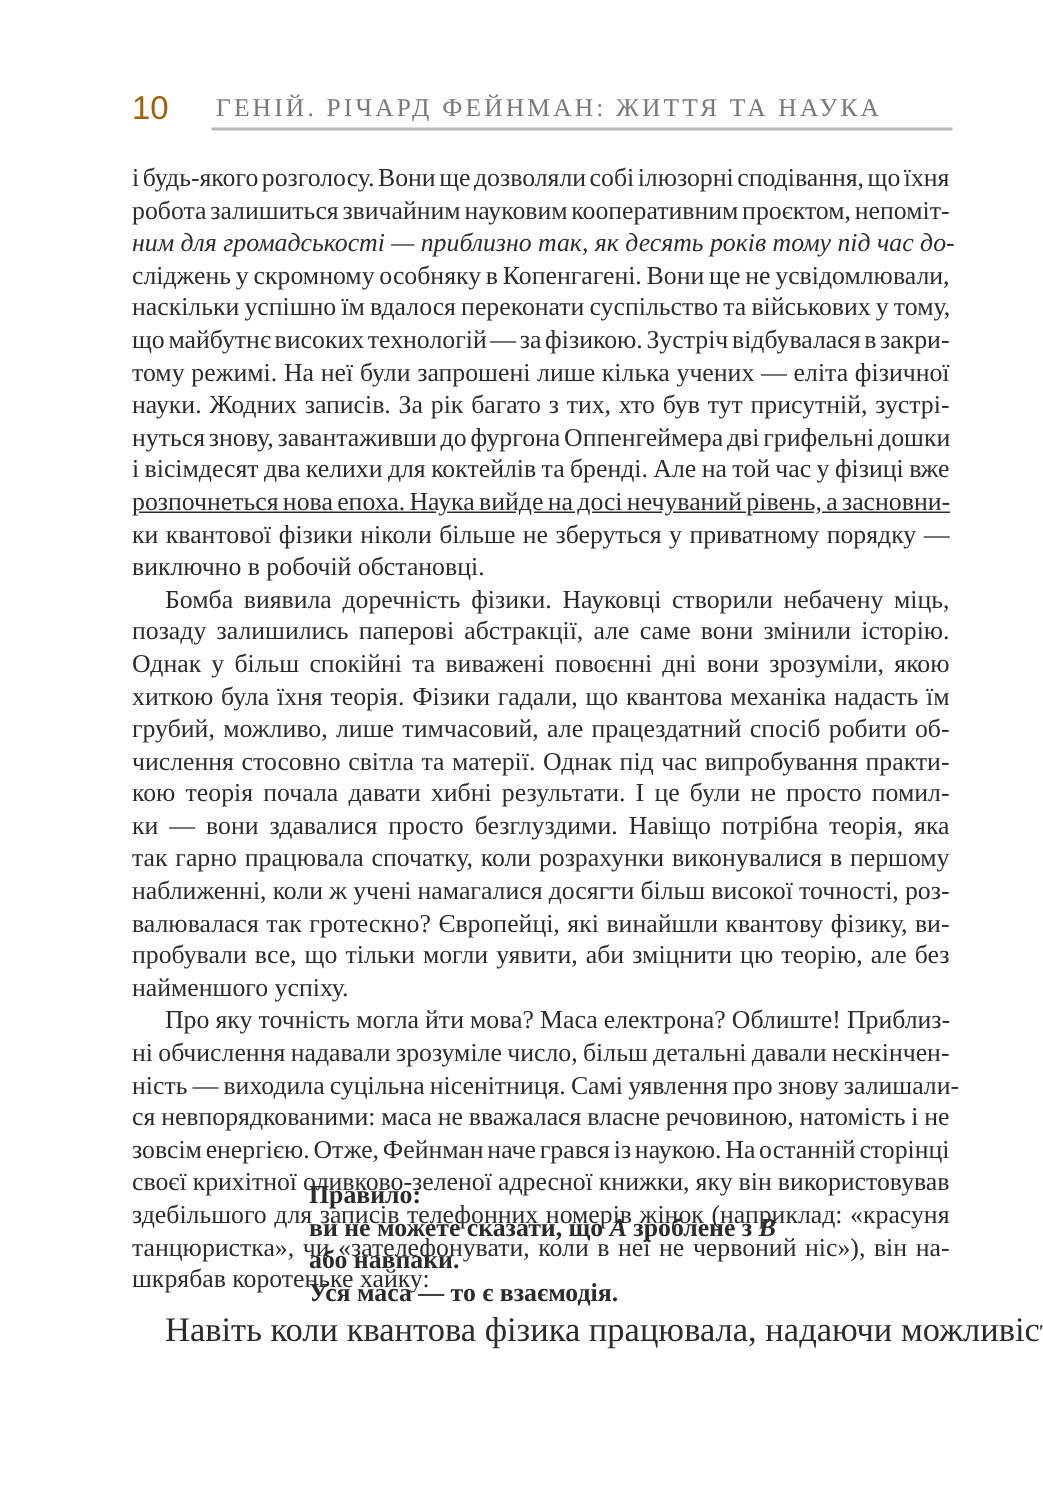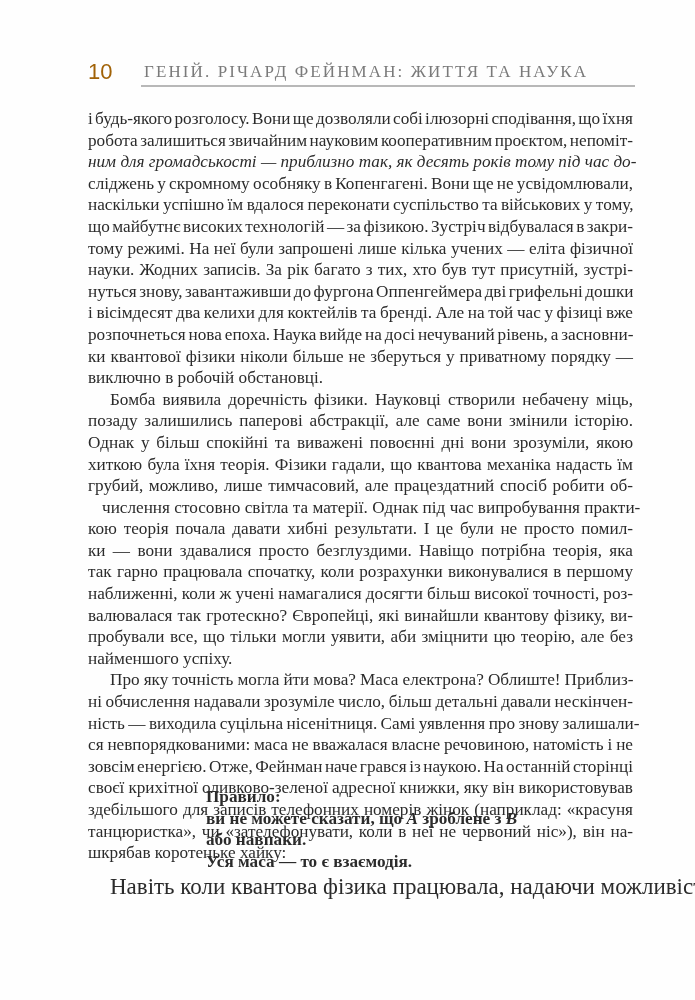--- a/index.html
+++ b/index.html
@@ -123,32 +123,32 @@
       <span class="line" style="display: block; word-spacing: -2px;">і будь-якого розголосу. Вони ще дозволяли собі ілюзорні сподівання, що їхня</span>
       <span class="line" style="display: block; word-spacing: -1.83333px;">робота залишиться звичайним науковим кооперативним проєктом, непоміт-</span>
       <span class="line" style="display: block; font-style: italic;">ним для громадськості — приблизно так, як десять років тому під час до-</span>
       <span class="line" style="display: block; word-spacing: -1.11111px;">сліджень у скромному особняку в Копенгагені. Вони ще не усвідомлювали,</span>
       <span class="line" style="display: block; word-spacing: -0.888889px;">наскільки успішно їм вдалося переконати суспільство та військових у тому,</span>
       <span class="line" style="display: block; word-spacing: -1.9px;">що майбутнє високих технологій — за фізикою. Зустріч відбувалася в закри-</span>
       <span class="line" style="display: block;">тому режимі. На неї були запрошені лише кілька учених — еліта фізичної</span>
       <span class="line" style="display: block;">науки. Жодних записів. За рік багато з тих, хто був тут присутній, зустрі-</span>
       <span class="line" style="display: block; word-spacing: -1.75px;">нуться знову, завантаживши до фургона Оппенгеймера дві грифельні дошки</span>
       <span class="line" style="display: block; word-spacing: -0.714286px;">і вісімдесят два келихи для коктейлів та бренді. Але на той час у фізиці вже</span>
-      <span class="line" style="display: block; word-spacing: -1.4px;">розпочнеться нова епоха. Наука вийде на досі нечуваний рівень, а засновни-</span>
+      <span class="line" style="display: block; word-spacing: -1.4px; text-decoration: underline;">розпочнеться нова епоха. Наука вийде на досі нечуваний рівень, а засновни-</span>
       <span class="line" style="display: block;">ки квантової фізики ніколи більше не зберуться у приватному порядку —</span>
       <span class="line last">виключно в робочій обстановці.</span>
     </div>
 
     <div>
       <span class="line indent" style="display: block;">Бомба виявила доречність фізики. Науковці створили небачену міць,</span>
       <span class="line" style="display: block;">позаду залишились паперові абстракції, але саме вони змінили історію.</span>
       <span class="line" style="display: block;">Однак у більш спокійні та виважені повоєнні дні вони зрозуміли, якою</span>
       <span class="line" style="display: block;">хиткою була їхня теорія. Фізики гадали, що квантова механіка надасть їм</span>
       <span class="line" style="display: block;">грубий, можливо, лише тимчасовий, але працездатний спосіб робити об-</span>
-      <span class="line" style="display: block; margin-left: 14px;">числення стосовно світла та матерії. Однак під час випробування практи-</span>
+      <span class="line" style="display: block;">числення стосовно світла та матерії. Однак під час випробування практи-</span>
       <span class="line" style="display: block;">кою теорія почала давати хибні результати. І це були не просто помил-</span>
       <span class="line" style="display: block;">ки — вони здавалися просто безглуздими. Навіщо потрібна теорія, яка</span>
       <span class="line" style="display: block;">так гарно працювала спочатку, коли розрахунки виконувалися в першому</span>
       <span class="line" style="display: block; word-spacing: -0.222222px;">наближенні, коли ж учені намагалися досягти більш високої точності, роз-</span>
       <span class="line" style="display: block;">валювалася так гротескно? Європейці, які винайшли квантову фізику, ви-</span>
       <span class="line" style="display: block;">пробували все, що тільки могли уявити, аби зміцнити цю теорію, але без</span>
       <span class="line last">найменшого успіху.</span>
     </div>
 
     <div>

